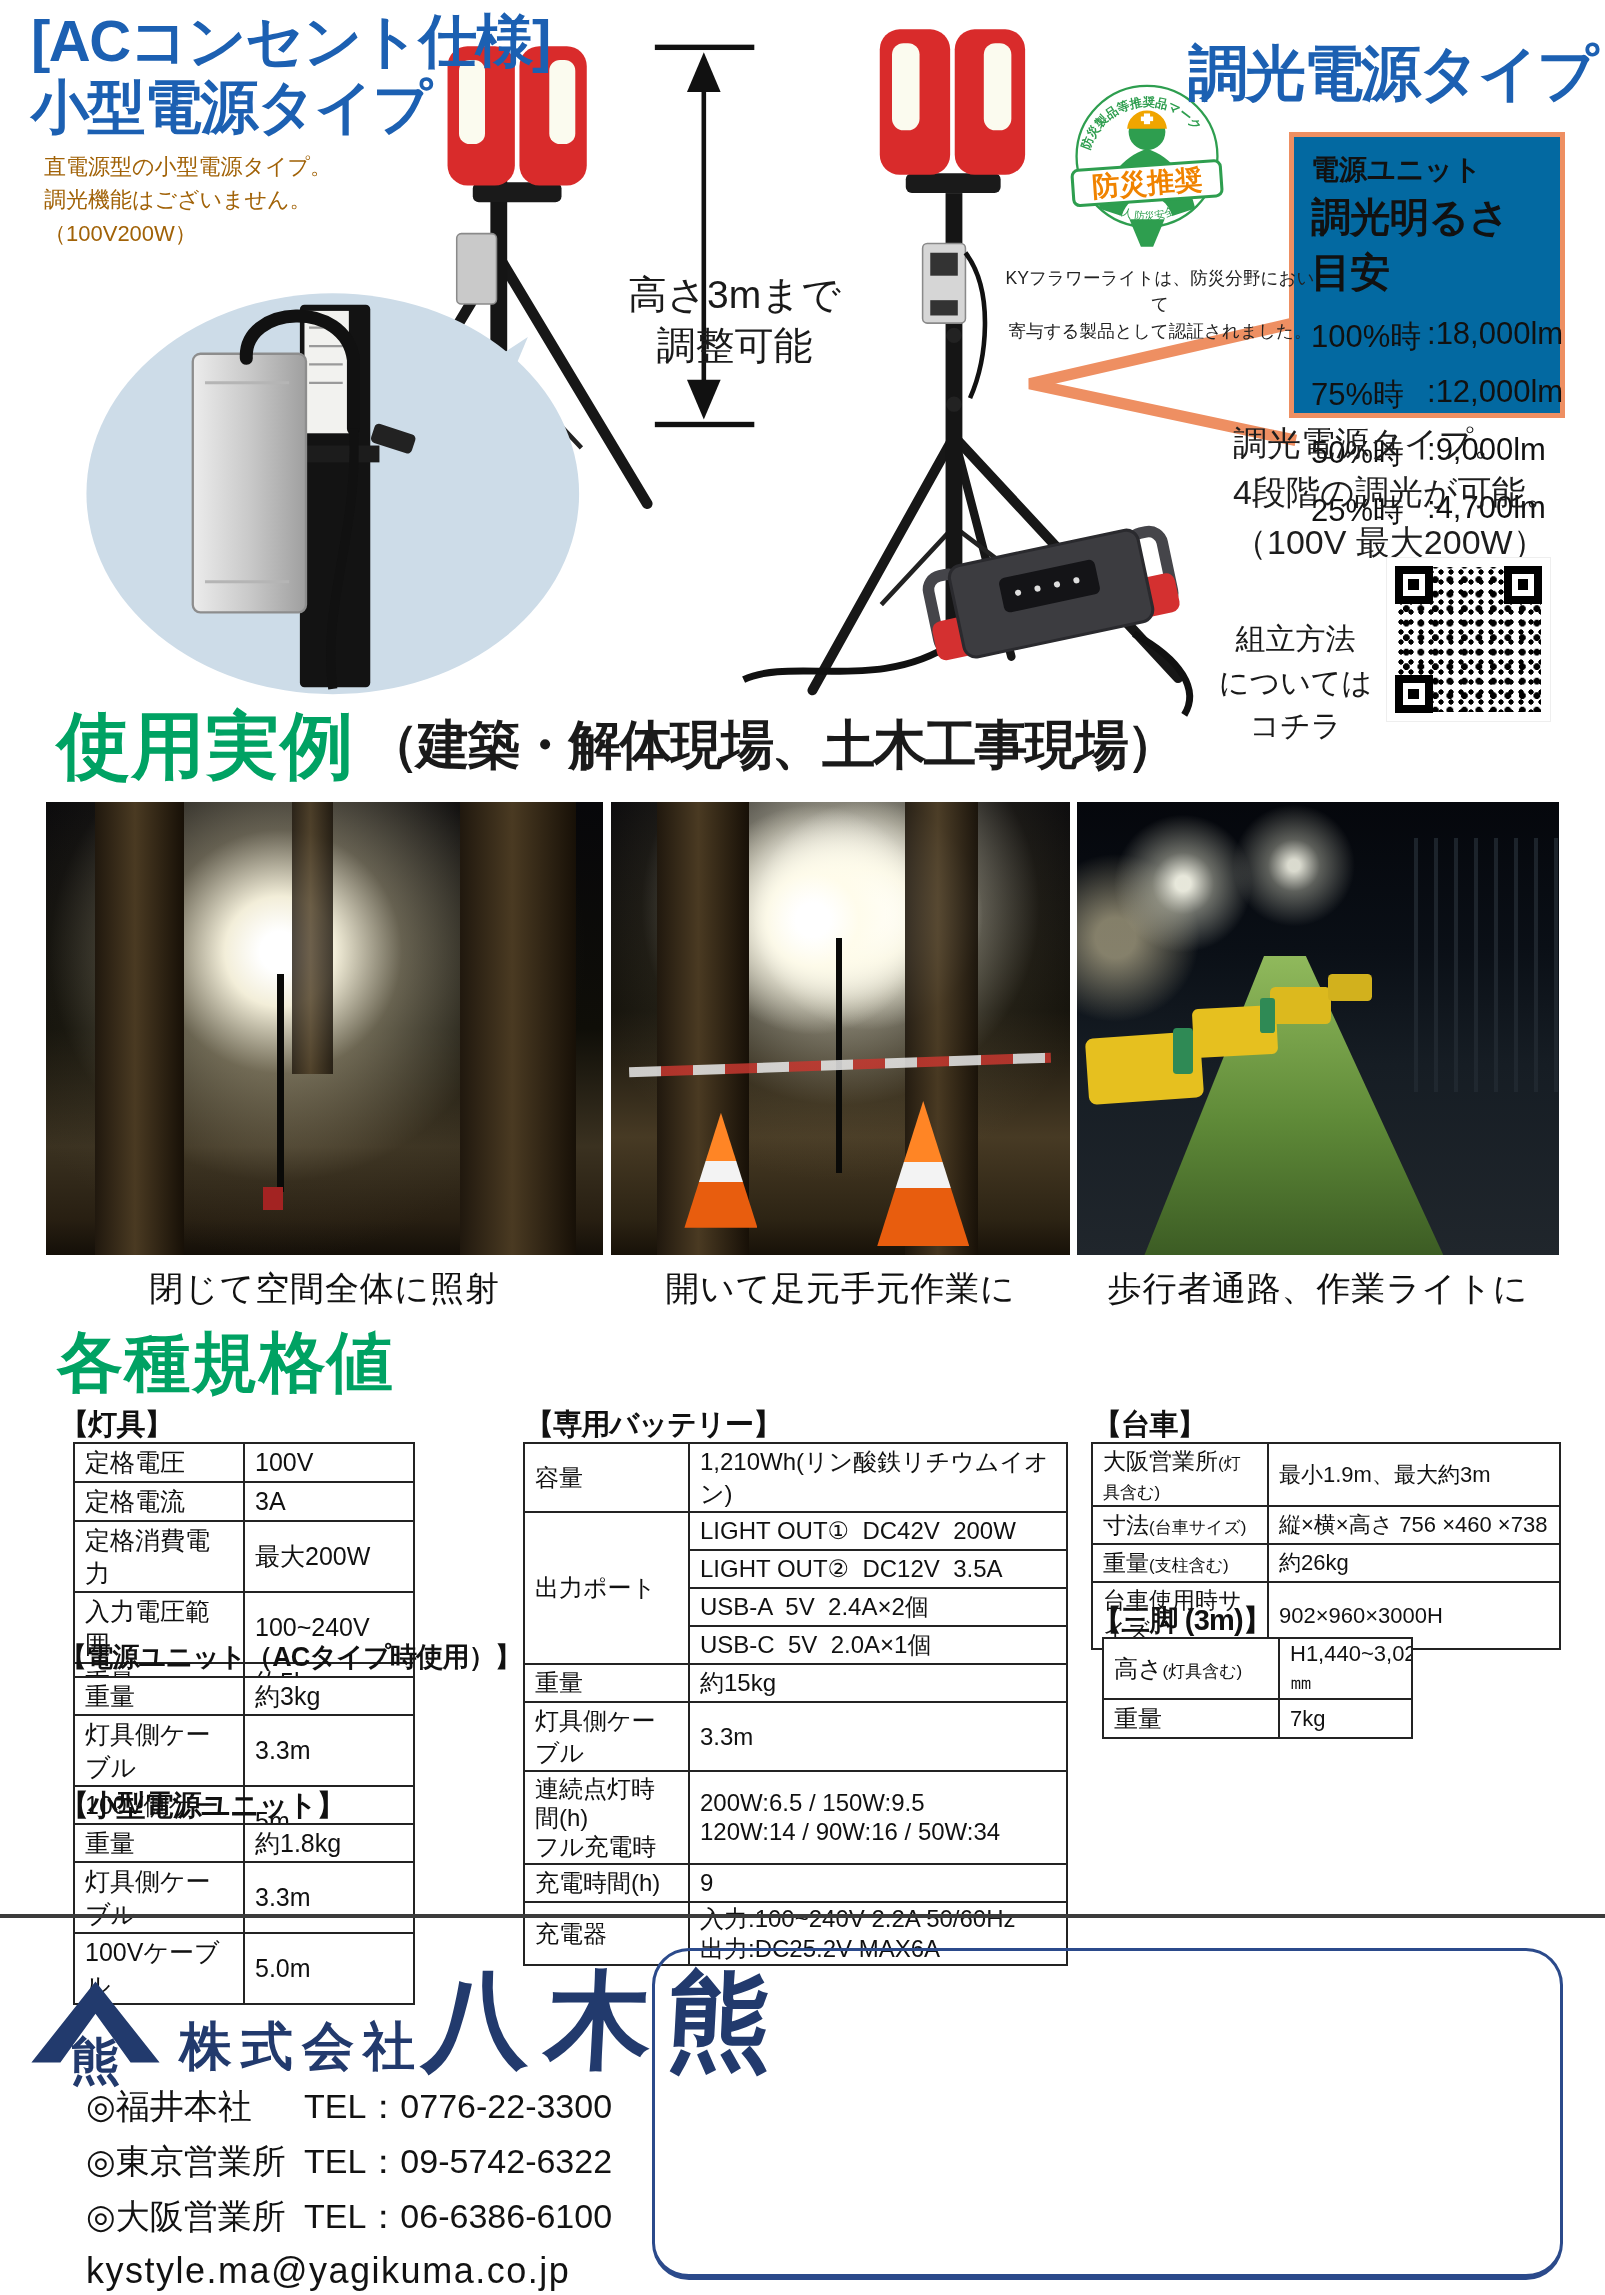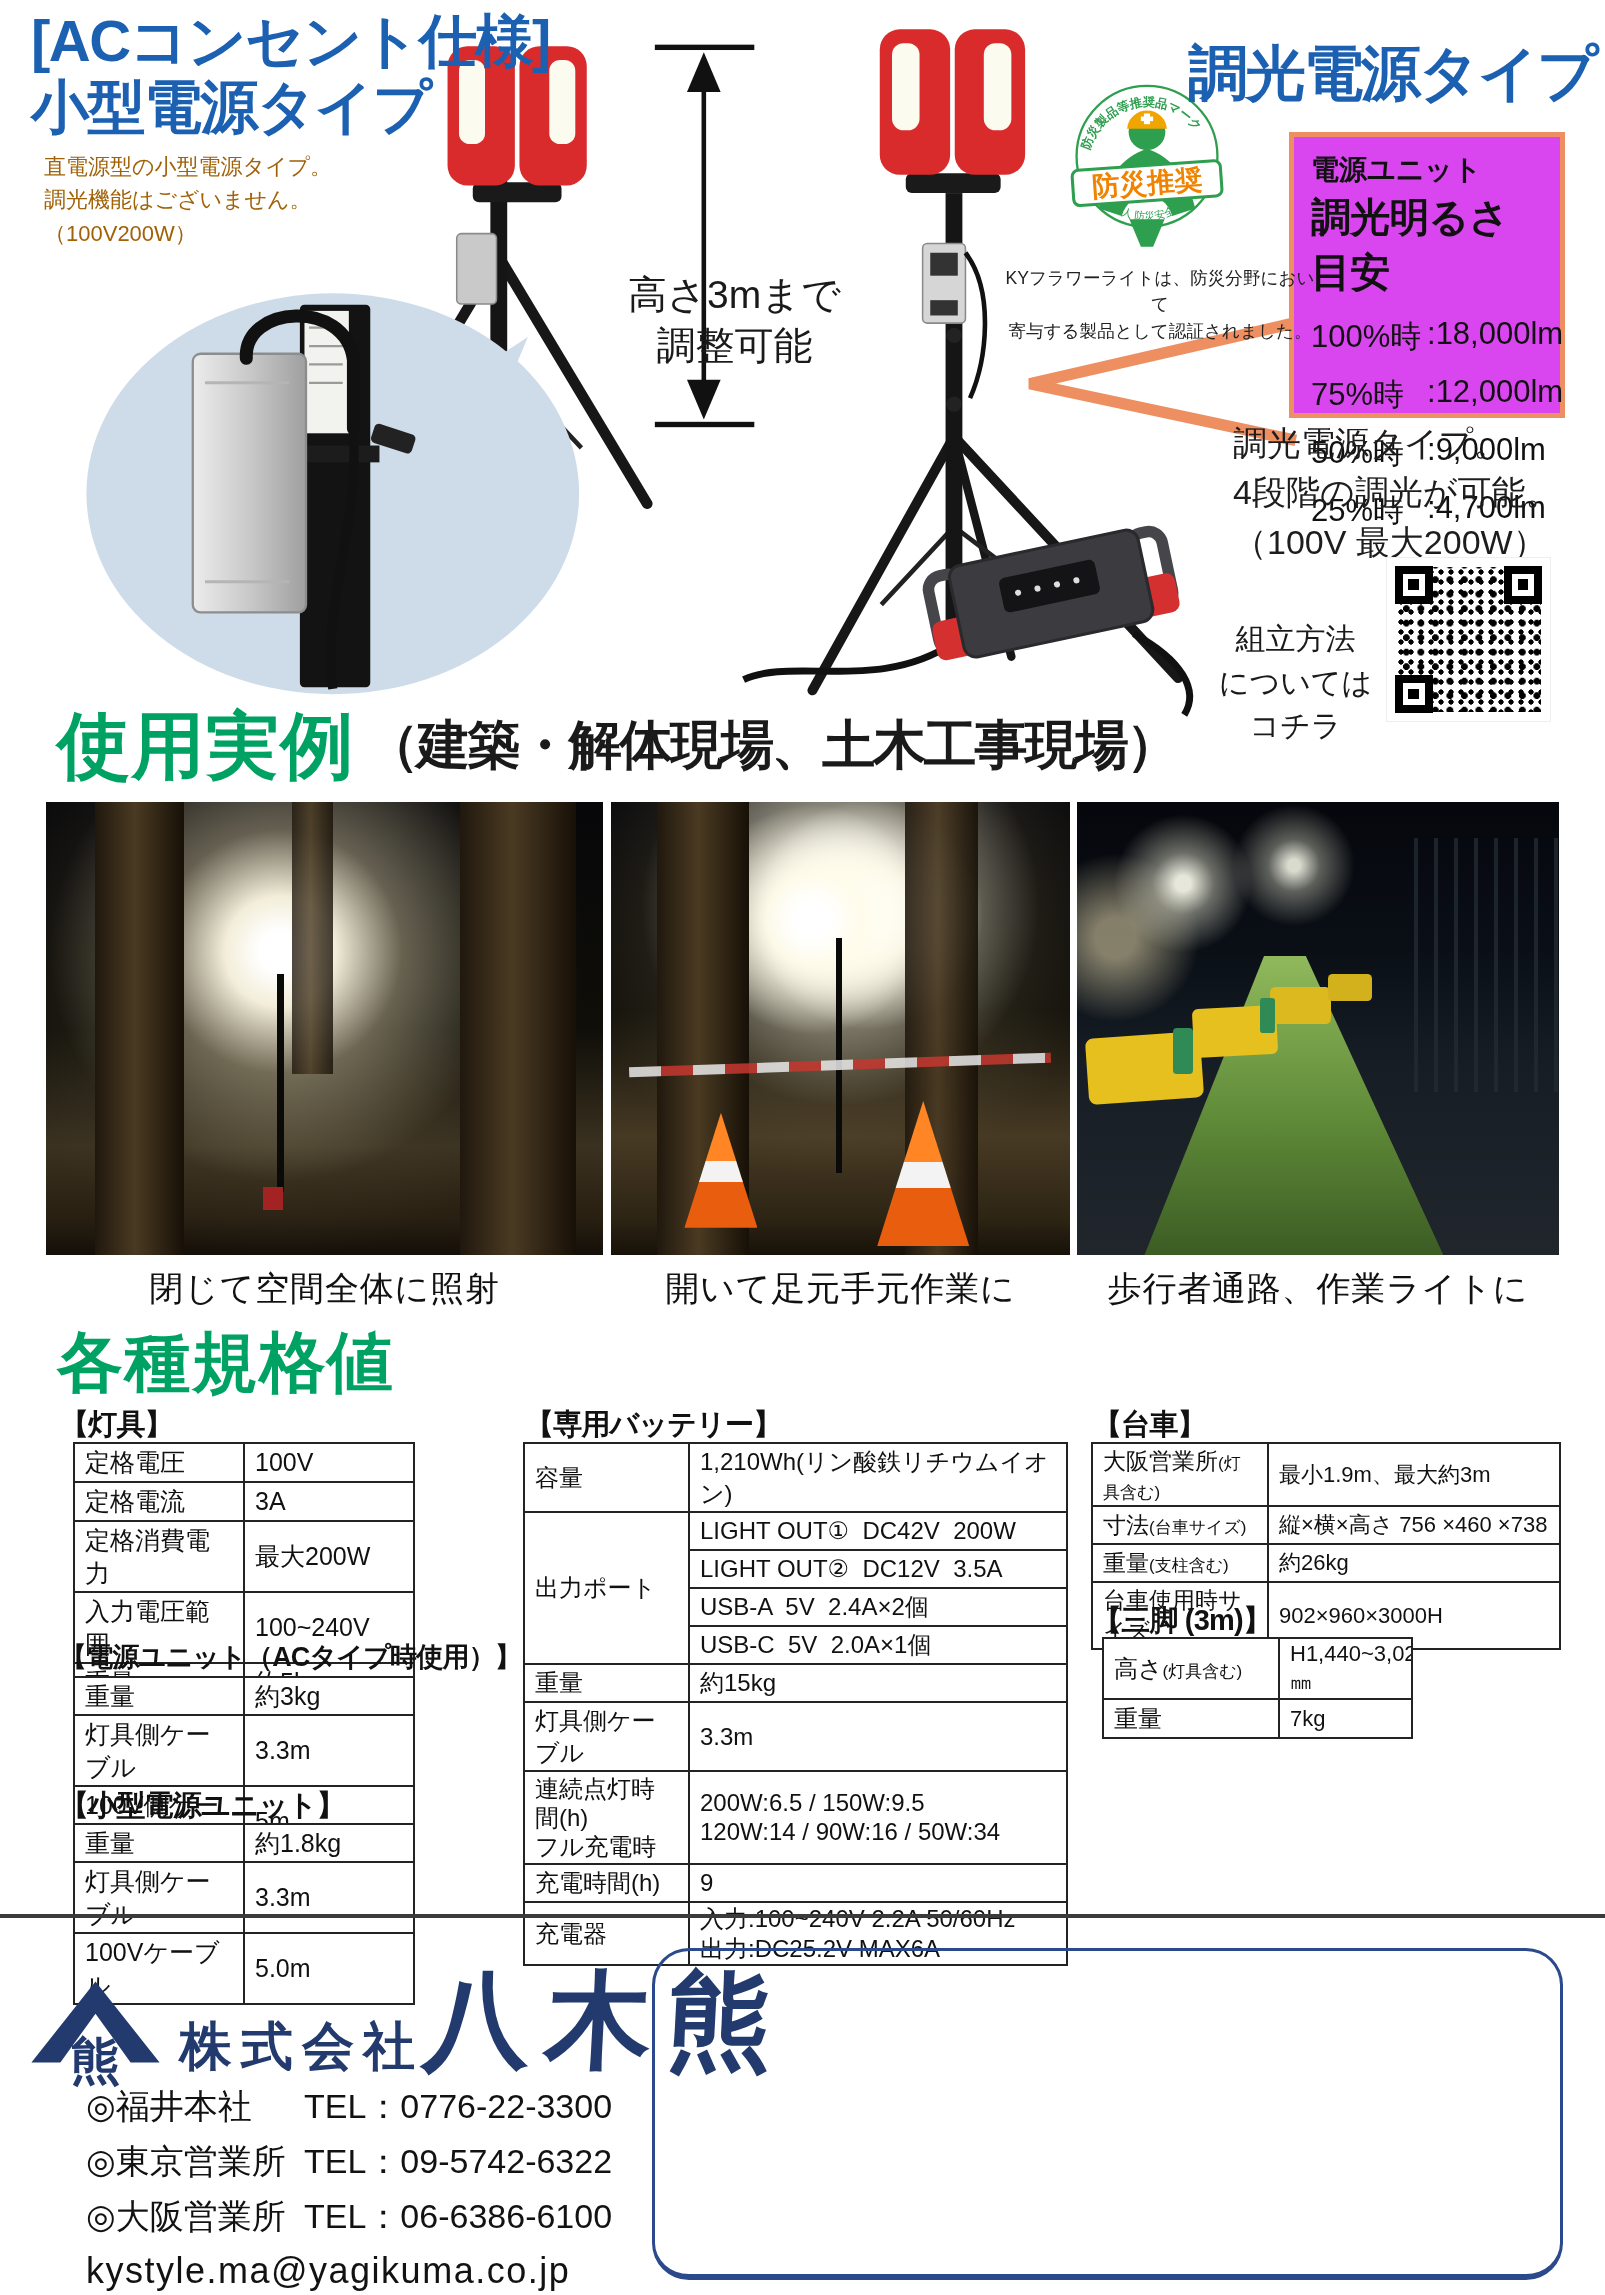--- a/index.html
+++ b/index.html
@@ -10,21 +10,21 @@
   .abs{position:absolute}
 
   
   .title-blue{color:#1c60b2;font-weight:bold;line-height:1.14;font-size:58px;letter-spacing:-1.5px}
   #title-left{left:31px;top:7.7px}
   #title-right{left:1188px;top:34px;font-size:60px;letter-spacing:-2.3px;color:#1c60b2;font-weight:bold}
   #hero-desc{left:44px;top:150px;font-size:22px;line-height:1.52;color:#a16207}
   #height-label{left:612px;top:269px;width:245px;text-align:center;font-size:39px;line-height:1.32;color:#1a1a1a}
 
   
-  #brightness-box{left:1289px;top:132px;width:276px;height:286px;border:5.4px solid #ee8f62;background:#d946ef;box-sizing:border-box;padding:13.8px 17px}
+  #brightness-box{left:1289px;top:132px;width:276px;height:286px;border:5.4px solid #ee8f62;background:#0369a1;box-sizing:border-box;padding:13.8px 17px}
   #brightness-box .sub{font-size:28px;font-weight:bold}
   #brightness-box .ttl{font-size:40px;font-weight:bold;margin-top:1.5px;letter-spacing:-0.8px}
   .bright-row{display:flex;font-size:31px;margin-top:16px;white-space:pre}
   .bright-row .lb{flex:0 0 116px}
   .bright-row .vl{flex:1;text-align:right}
   #dimmer-desc{left:1233px;top:419px;font-size:34px;line-height:1.45;color:#1d1d1d}
 
   
   #badge-note{left:1004px;top:265px;width:312px;text-align:center;font-size:17.6px;line-height:1.5;color:#222}
   #qr-note{left:1215px;top:617px;width:161px;text-align:center;font-size:30px;line-height:1.45;color:#1a1a1a}

